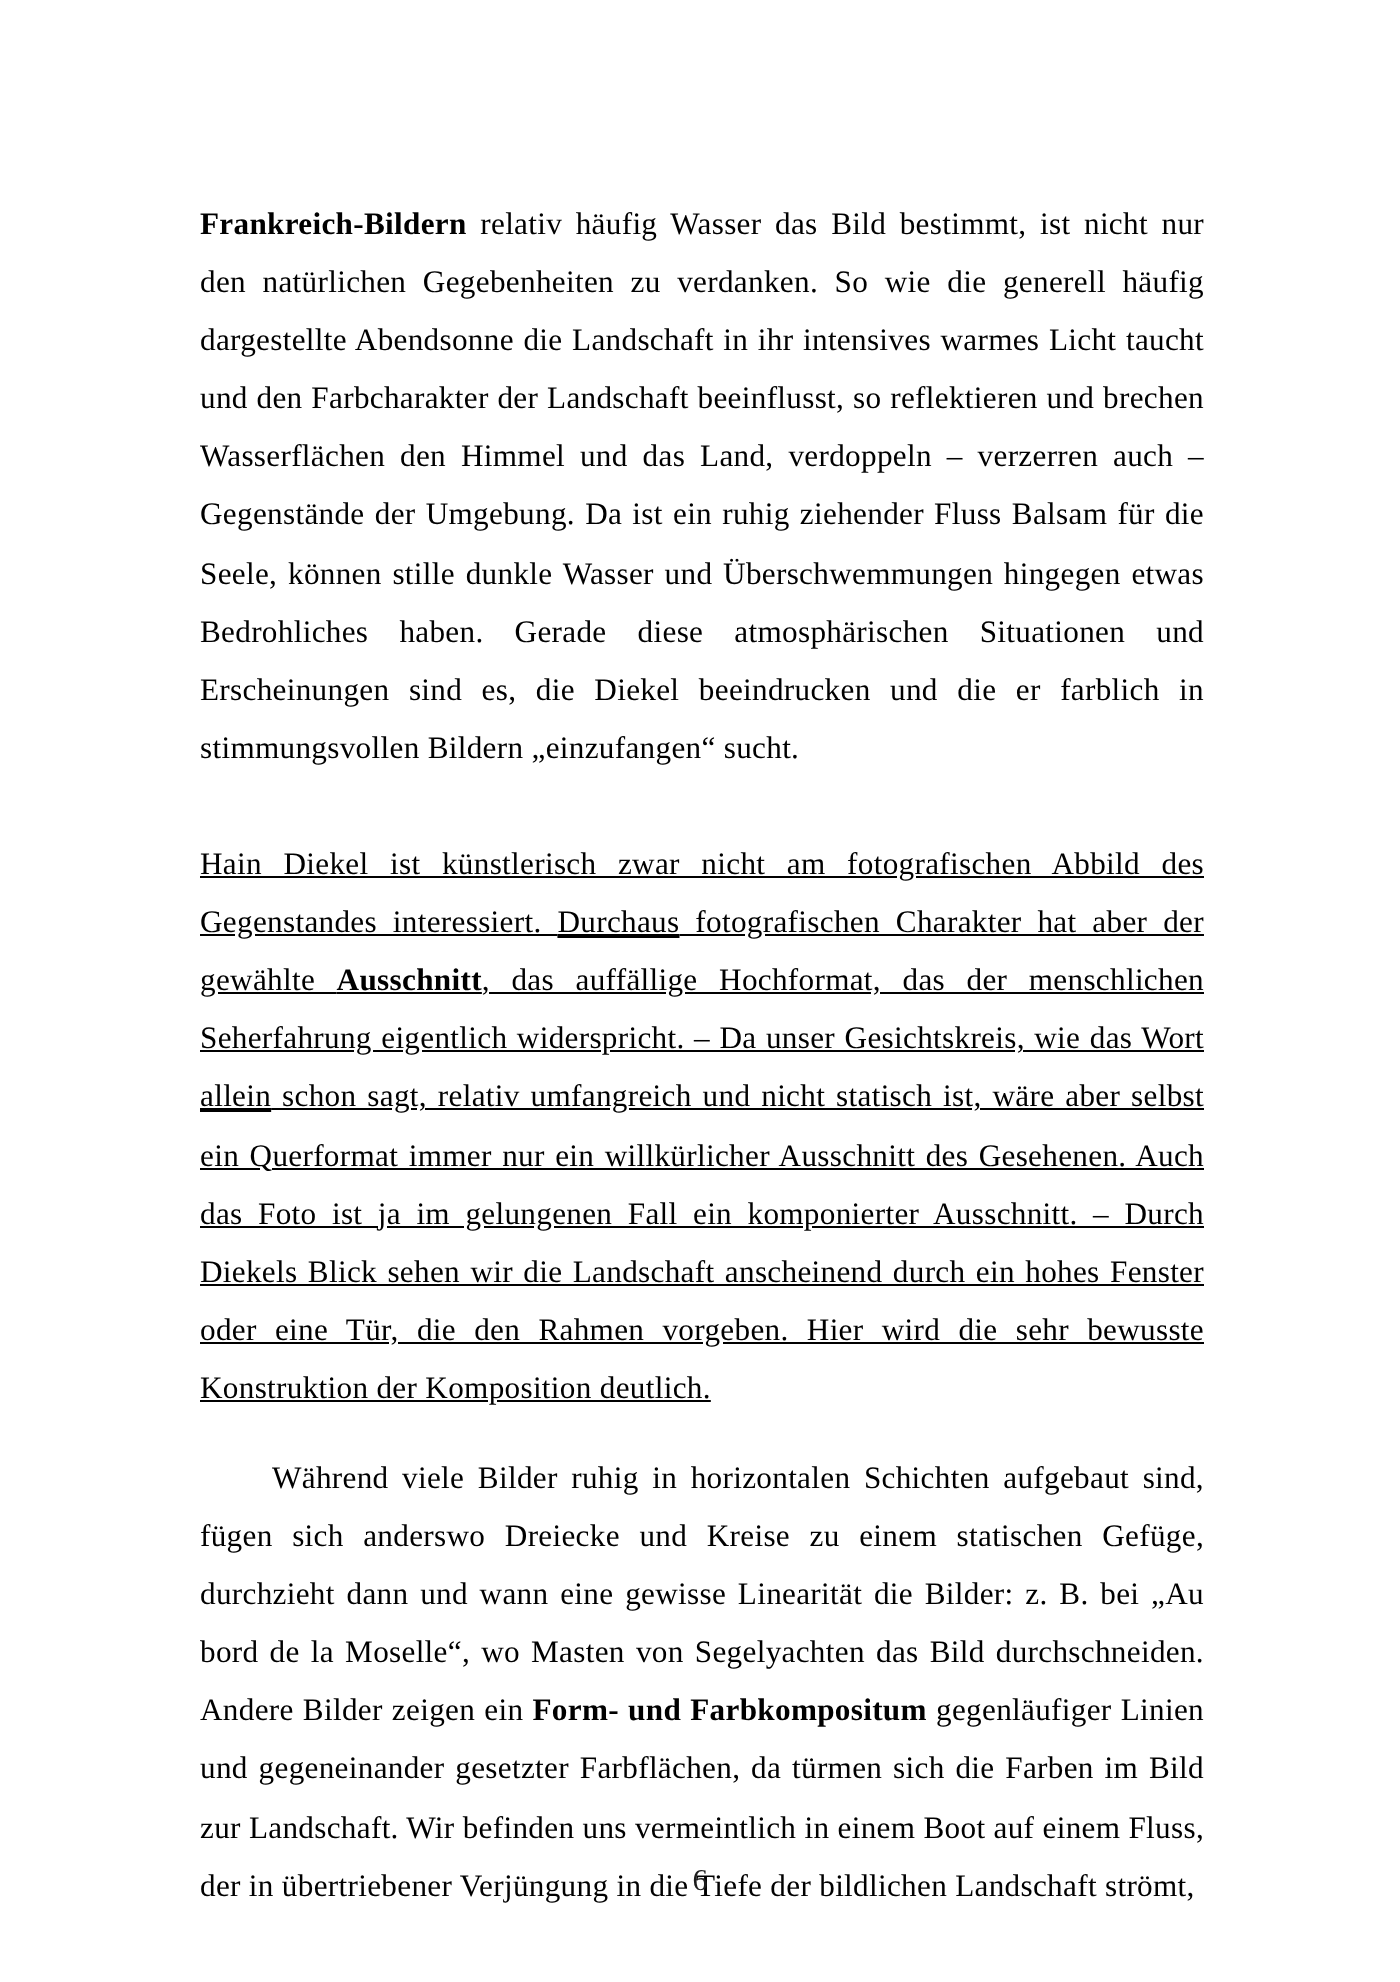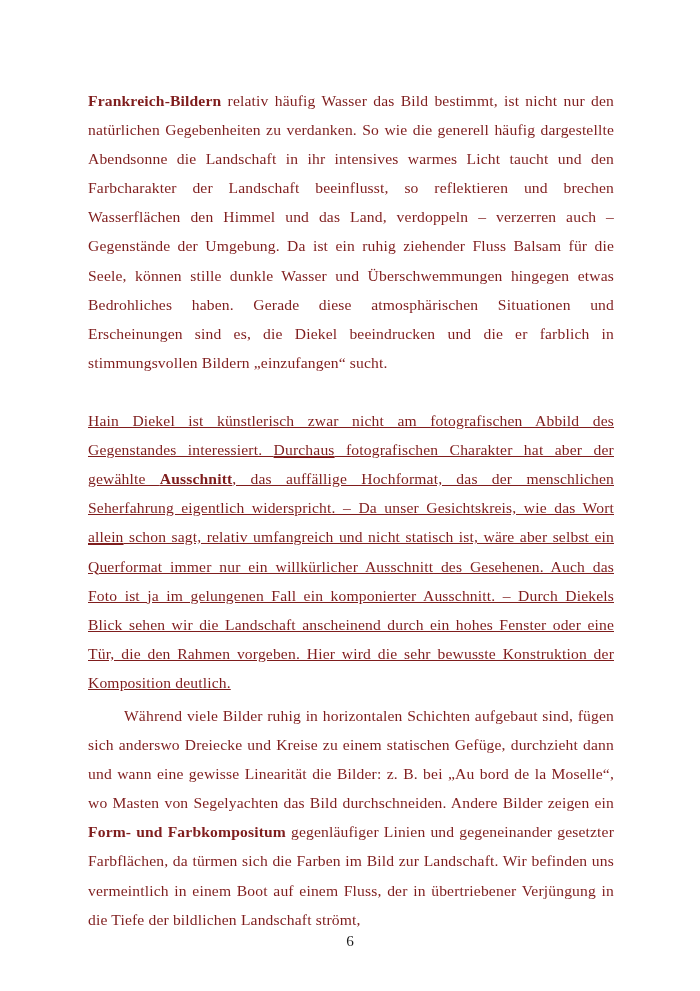--- a/index.html
+++ b/index.html
@@ -24,26 +24,26 @@
   }
 
   .text-column {
     position: absolute;
     left: 84px;
     top: 82px;
     width: 534px;
   }
 
   p.para {
-    margin: 4px;
+    margin: 16px;
     text-align: justify;
     text-justify: inter-word;
     font-size: 15.6px;
     line-height: 29.1px;
-    color: #7f1d1d;
+    color: #000000;
     letter-spacing: 0.01em;
     -webkit-font-smoothing: antialiased;
   }
 
   
   p.para.spaced-before {
     margin-top: 29.1px;
     text-decoration: underline;
   }
 

